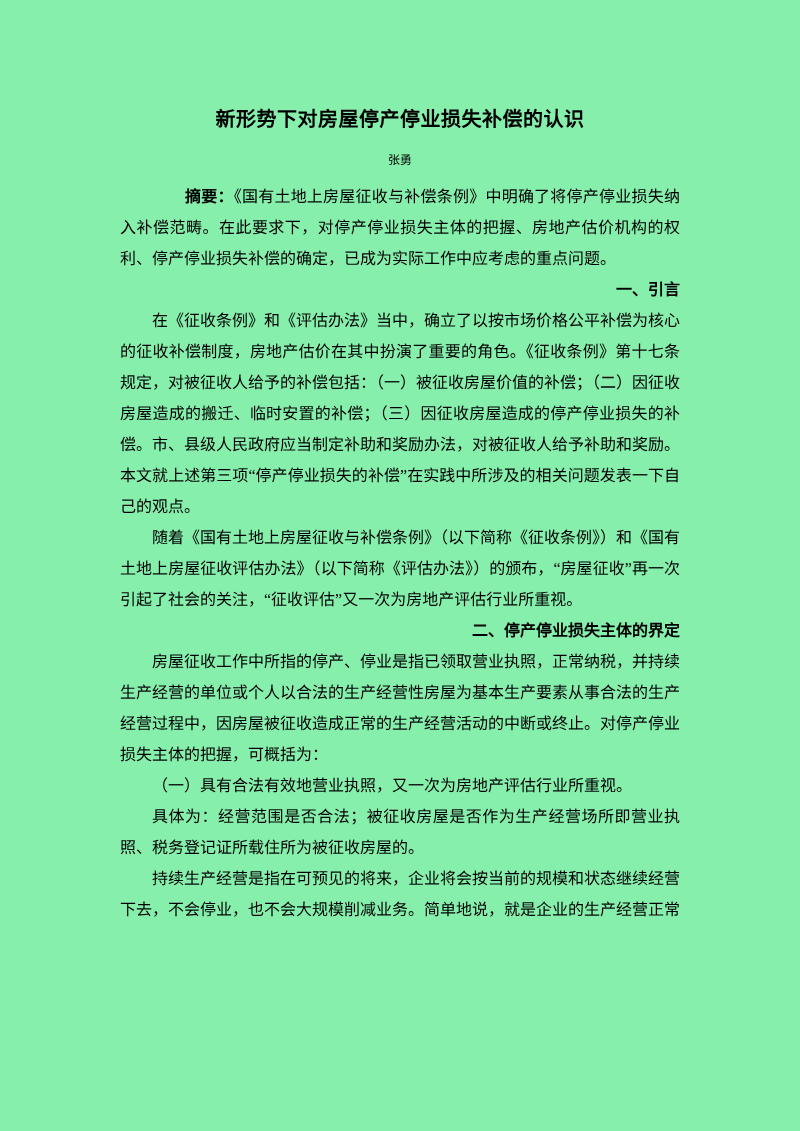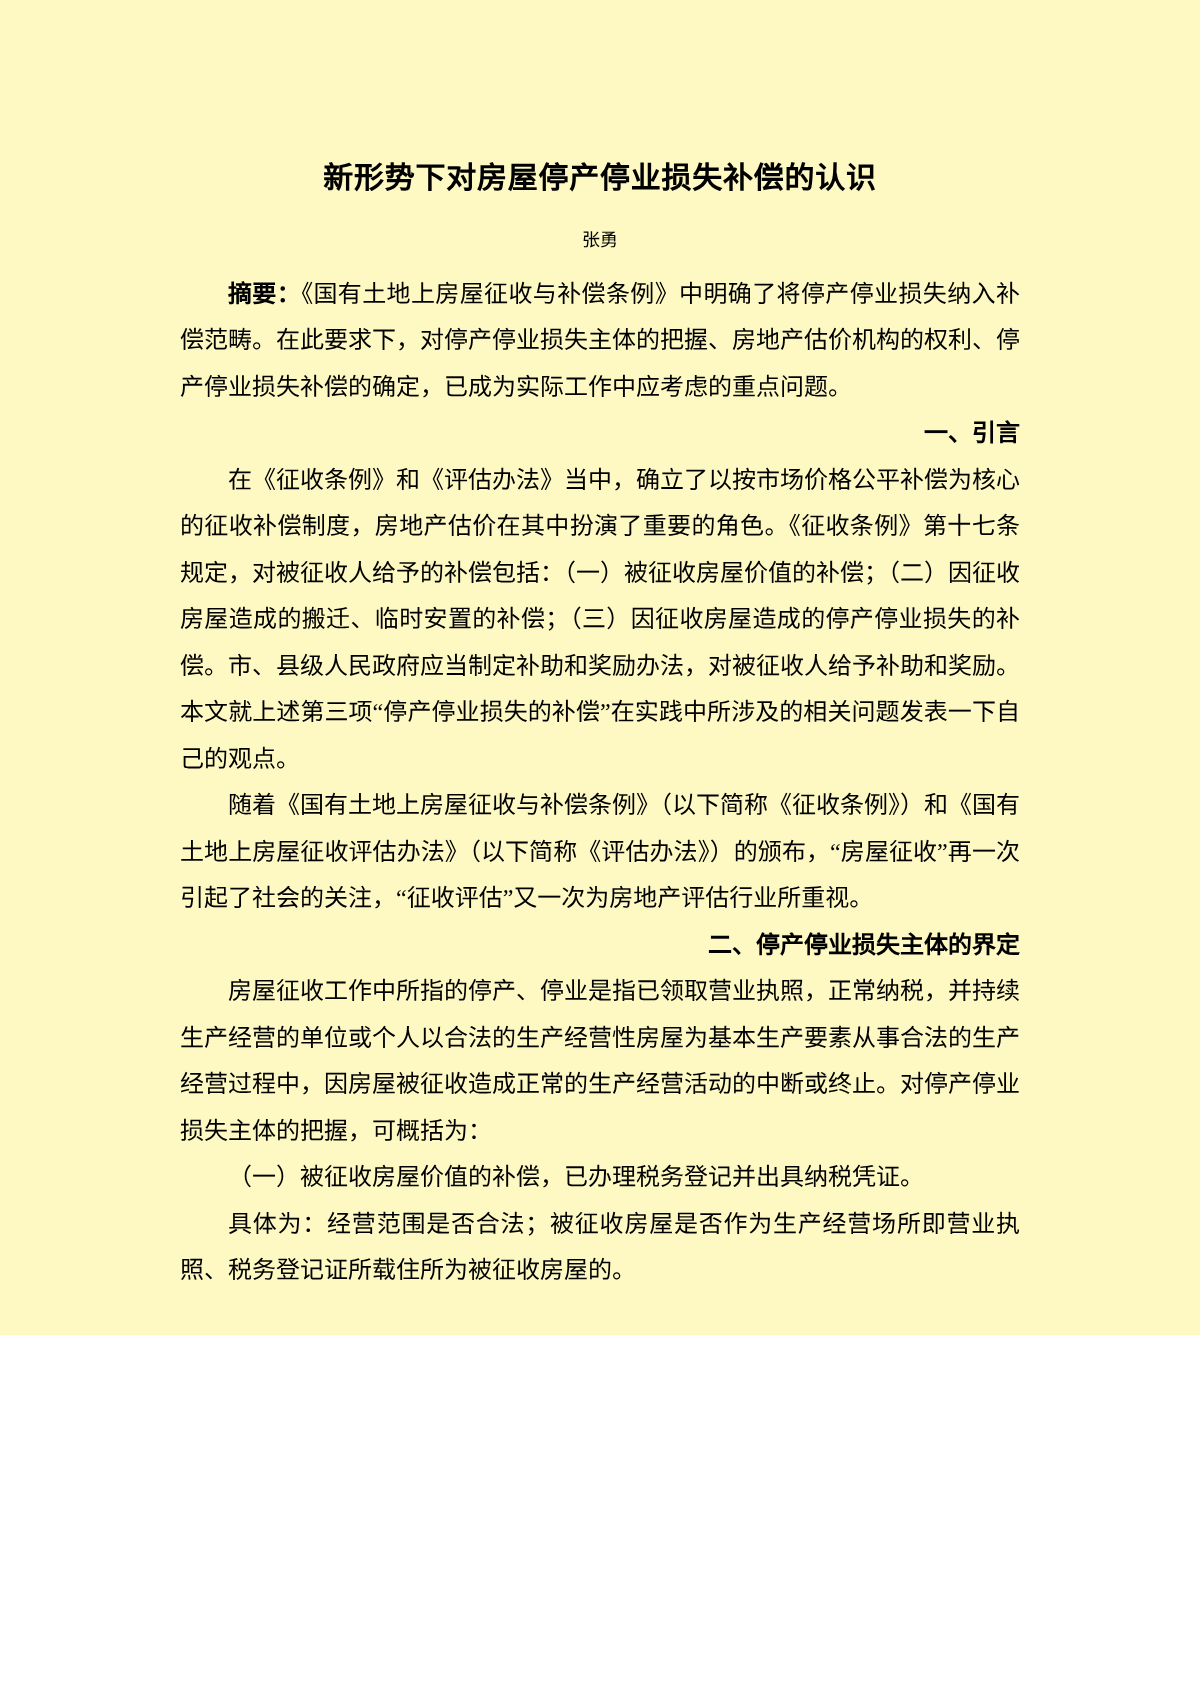--- a/index.html
+++ b/index.html
@@ -3,23 +3,23 @@
 <meta charset="utf-8">
 <style>
   html, body {
     margin: 0;
     padding: 0;
     background: #ffffff;
   }
   .page {
     position: relative;
     width: 800px;
-    height: 890px;
+    height: 1131px;
     margin: 0 auto;
-    background: #fef9c3;
+    background: #86efac;
     box-sizing: border-box;
     padding: 99px 120px 0 120px;
     overflow: hidden;
     color: #000000;
     font-family: "Liberation Serif", "DejaVu Serif", serif;
     font-size: 16px;
   }
   .doc-title {
     margin: 0;
     font-family: "Liberation Sans", "DejaVu Sans", sans-serif;
@@ -39,20 +39,21 @@
   .para {
     margin: 0;
     line-height: 31px;
     text-align: justify;
     text-indent: 2em;
     word-break: break-all;
   }
   .lead-label {
     font-family: Liberation Serif, serif;
     font-weight: bold;
+    margin-left: 33px;
   }
   .section-heading {
     margin: 0;
     font-family: "Liberation Sans", "DejaVu Sans", sans-serif;
     font-size: 16px;
     font-weight: bold;
     line-height: 31px;
     text-indent: 2em;
     text-align: right;
   }
@@ -72,19 +73,20 @@
   <h2 class="section-heading">一、引言</h2>
 
   <p class="para">在《征收条例》和《评估办法》当中，确立了以按市场价格公平补偿为核心的征收补偿制度，房地产估价在其中扮演了重要的角色。《征收条例》第十七条规定，对被征收人给予的补偿包括：（一）被征收房屋价值的补偿；（二）因征收房屋造成的搬迁、临时安置的补偿；（三）因征收房屋造成的停产停业损失的补偿。市、县级人民政府应当制定补助和奖励办法，对被征收人给予补助和奖励。本文就上述第三项“停产停业损失的补偿”在实践中所涉及的相关问题发表一下自己的观点。</p>
 
   <p class="para">随着《国有土地上房屋征收与补偿条例》（以下简称《征收条例》）和《国有土地上房屋征收评估办法》（以下简称《评估办法》）的颁布，“房屋征收”再一次引起了社会的关注，“征收评估”又一次为房地产评估行业所重视。</p>
 
   <h2 class="section-heading">二、停产停业损失主体的界定</h2>
 
   <p class="para">房屋征收工作中所指的停产、停业是指已领取营业执照，正常纳税，并持续生产经营的单位或个人以合法的生产经营性房屋为基本生产要素从事合法的生产经营过程中，因房屋被征收造成正常的生产经营活动的中断或终止。对停产停业损失主体的把握，可概括为：</p>
 
-  <p class="para">（一）被征收房屋价值的补偿，已办理税务登记并出具纳税凭证。</p>
+  <p class="para">（一）具有合法有效地营业执照，又一次为房地产评估行业所重视。</p>
 
   <p class="para">具体为：经营范围是否合法；被征收房屋是否作为生产经营场所即营业执照、税务登记证所载住所为被征收房屋的。</p>
 
 
+  <p class="para">持续生产经营是指在可预见的将来，企业将会按当前的规模和状态继续经营下去，不会停业，也不会大规模削减业务。简单地说，就是企业的生产经营正常</p>
 
 </div>
 
 </body></html>

